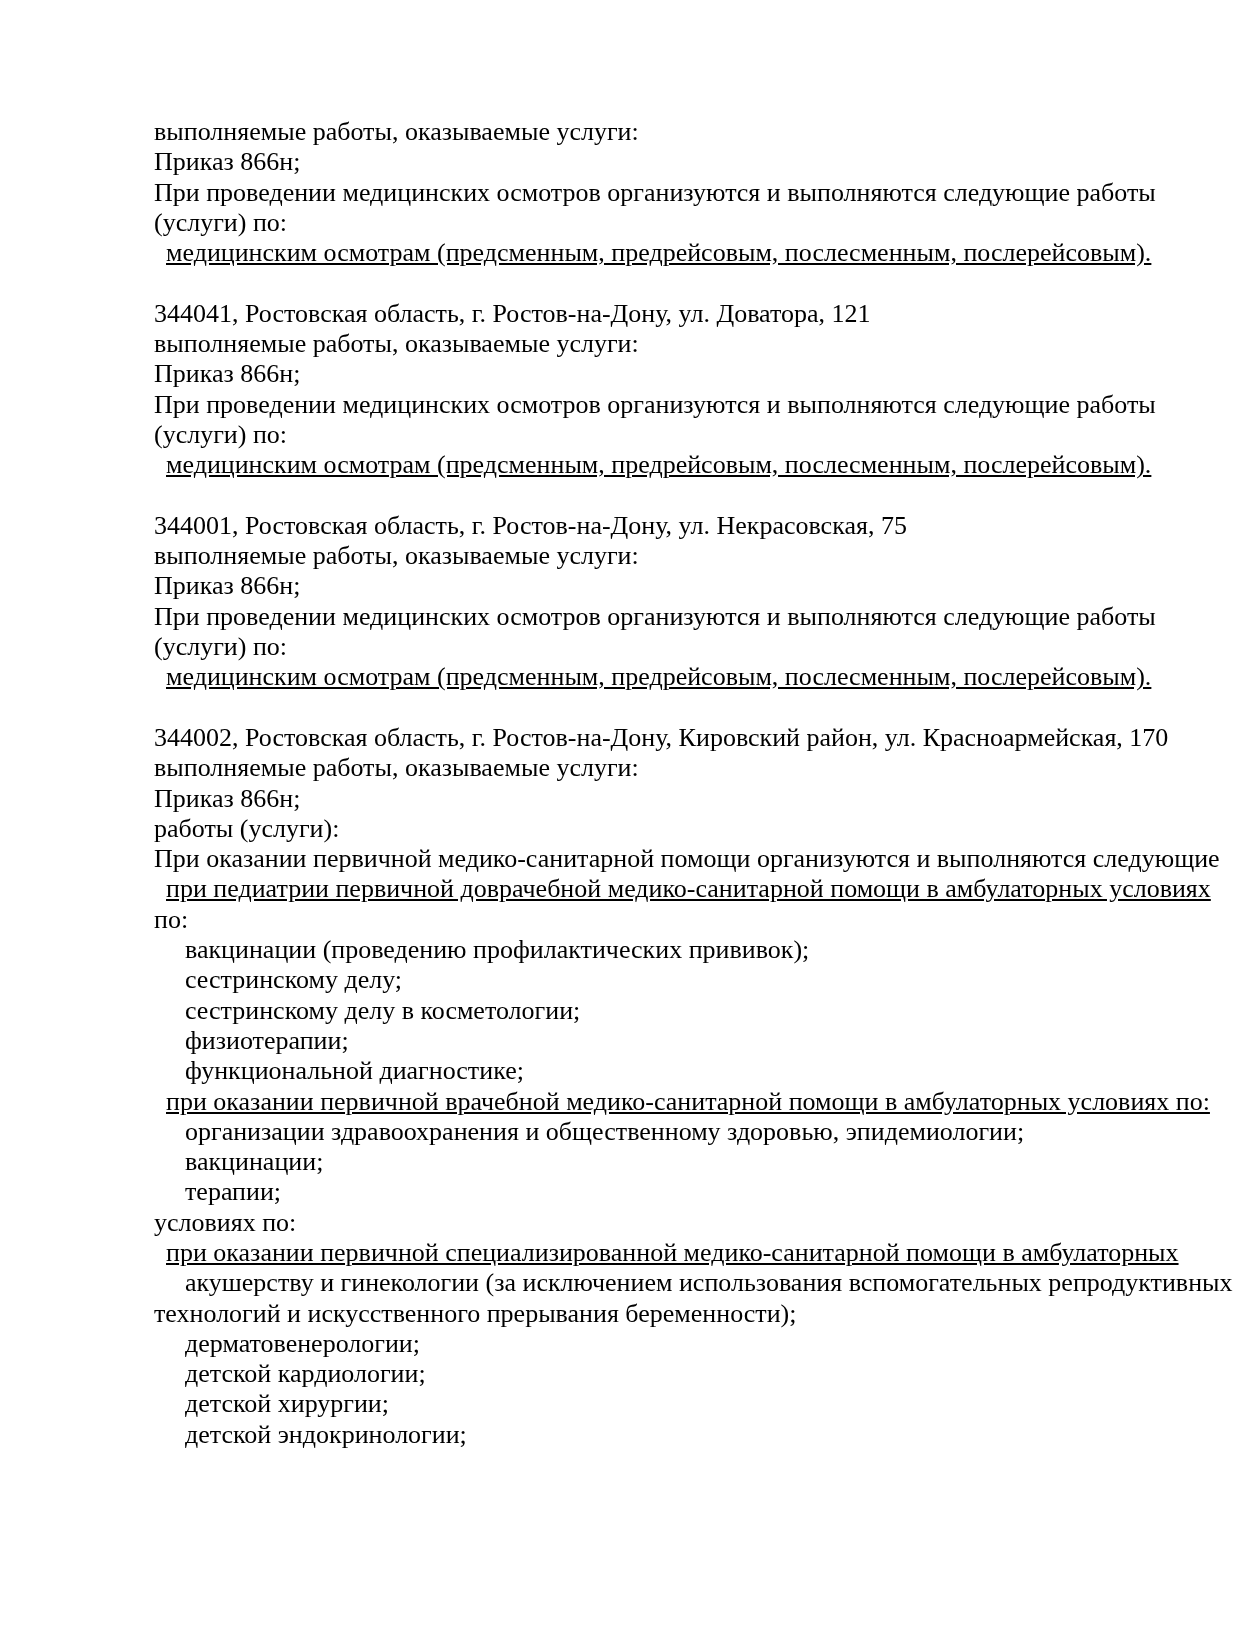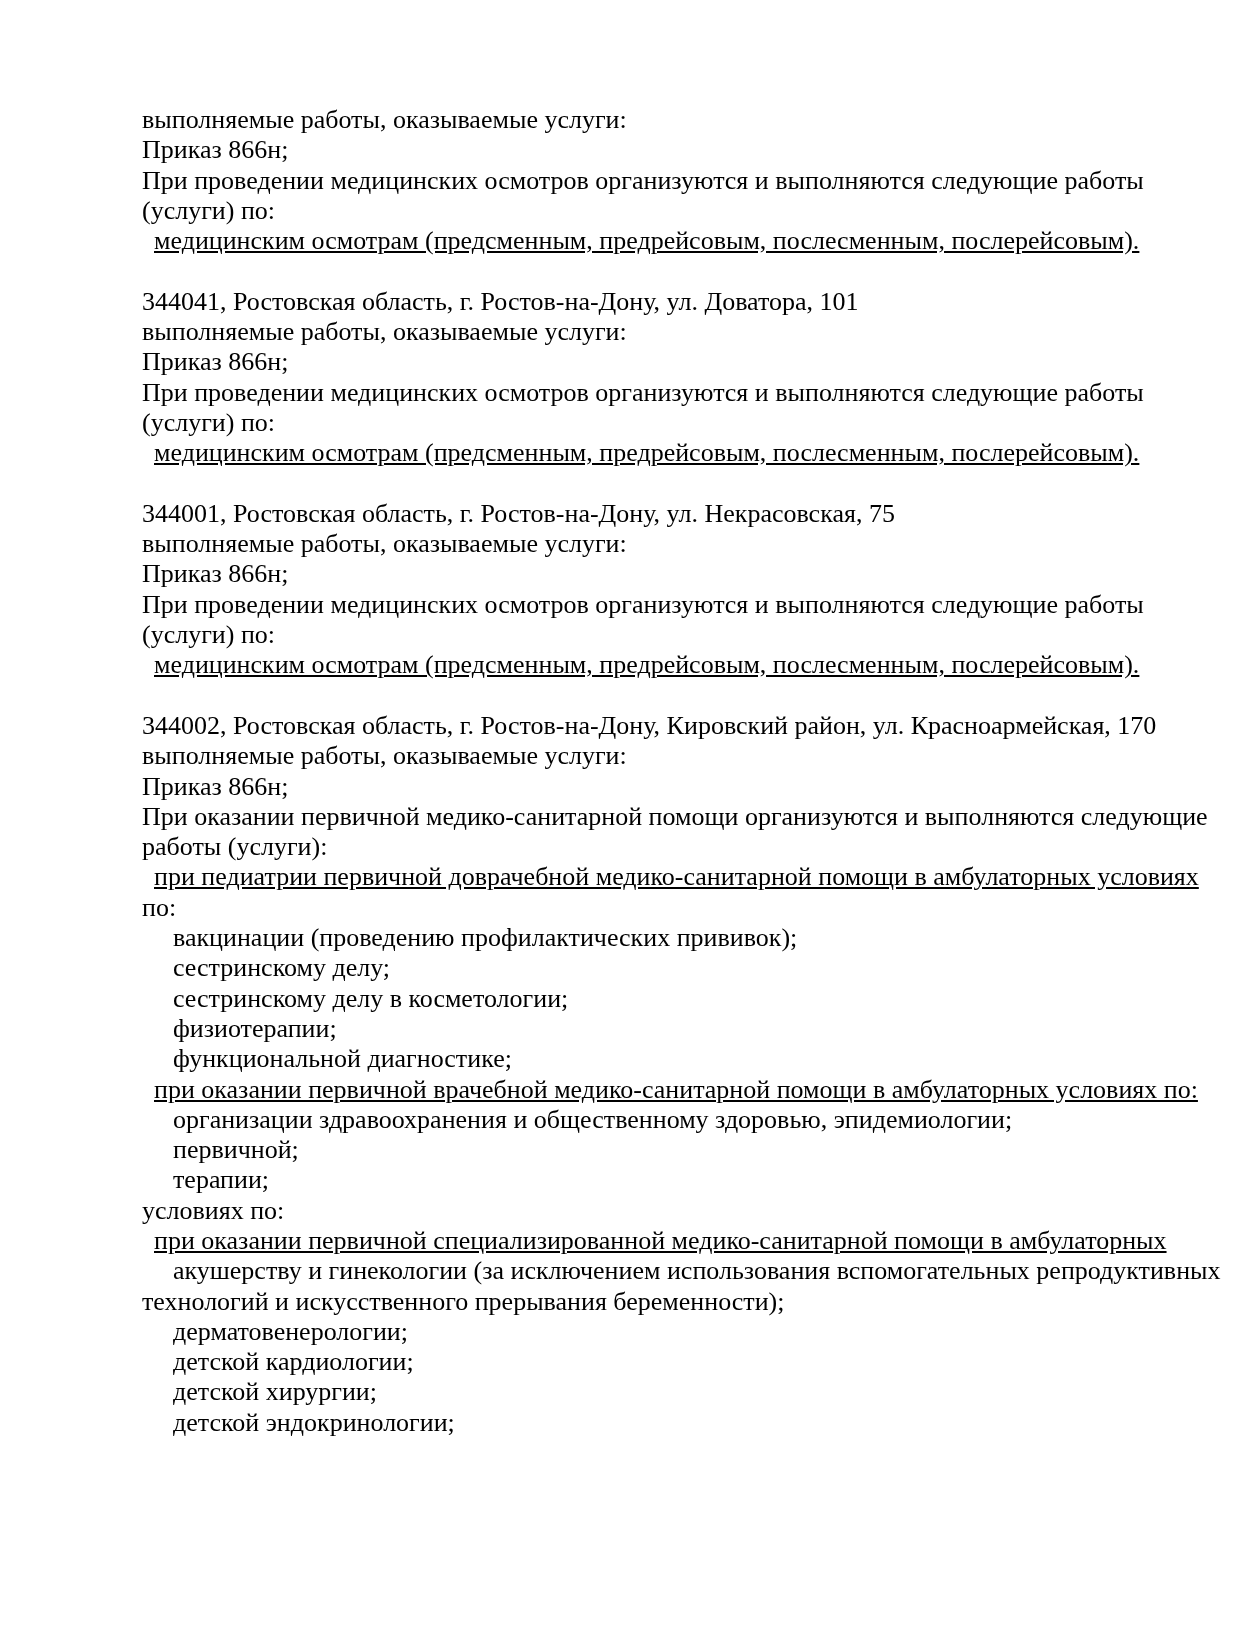--- a/index.html
+++ b/index.html
@@ -19,71 +19,71 @@
     position: absolute;
     top: 101px;
     left: 138px;
     right: 40px;
     color: #000000;
     font-size: 26px;
     line-height: 30.3px;
     white-space: nowrap;
     letter-spacing: 0;
   }
-  .block { margin: 4px; }
+  .block { margin: 16px; }
   .block + .block { margin-top: 30.3px; }   
   .line { height: 30.3px; }
   .indent-0 { padding-left: 0; }
   .indent-1 { padding-left: 12px; text-decoration: underline; }
   .indent-2 { padding-left: 31px; }
 </style>
 </head>
 <body>
 
 <div class="page">
   <div class="content">
       <div class="block">
         <div class="line indent-0">выполняемые работы, оказываемые услуги:</div>
         <div class="line indent-0">Приказ 866н;</div>
         <div class="line indent-0">При проведении медицинских осмотров организуются и выполняются следующие работы</div>
         <div class="line indent-0">(услуги) по:</div>
         <div class="line indent-1">медицинским осмотрам (предсменным, предрейсовым, послесменным, послерейсовым).</div>
       </div>
       <div class="block">
-        <div class="line indent-0">344041, Ростовская область, г. Ростов-на-Дону, ул. Доватора, 101</div>
+        <div class="line indent-0">344041, Ростовская область, г. Ростов-на-Дону, ул. Доватора, 121</div>
         <div class="line indent-0">выполняемые работы, оказываемые услуги:</div>
         <div class="line indent-0">Приказ 866н;</div>
         <div class="line indent-0">При проведении медицинских осмотров организуются и выполняются следующие работы</div>
         <div class="line indent-0">(услуги) по:</div>
         <div class="line indent-1">медицинским осмотрам (предсменным, предрейсовым, послесменным, послерейсовым).</div>
       </div>
       <div class="block">
         <div class="line indent-0">344001, Ростовская область, г. Ростов-на-Дону, ул. Некрасовская, 75</div>
         <div class="line indent-0">выполняемые работы, оказываемые услуги:</div>
         <div class="line indent-0">Приказ 866н;</div>
         <div class="line indent-0">При проведении медицинских осмотров организуются и выполняются следующие работы</div>
         <div class="line indent-0">(услуги) по:</div>
         <div class="line indent-1">медицинским осмотрам (предсменным, предрейсовым, послесменным, послерейсовым).</div>
       </div>
       <div class="block">
         <div class="line indent-0">344002, Ростовская область, г. Ростов-на-Дону, Кировский район, ул. Красноармейская, 170</div>
         <div class="line indent-0">выполняемые работы, оказываемые услуги:</div>
         <div class="line indent-0">Приказ 866н;</div>
+        <div class="line indent-0">работы (услуги):</div>
         <div class="line indent-0">При оказании первичной медико-санитарной помощи организуются и выполняются следующие</div>
-        <div class="line indent-0">работы (услуги):</div>
         <div class="line indent-1">при педиатрии первичной доврачебной медико-санитарной помощи в амбулаторных условиях</div>
         <div class="line indent-0">по:</div>
         <div class="line indent-2">вакцинации (проведению профилактических прививок);</div>
         <div class="line indent-2">сестринскому делу;</div>
         <div class="line indent-2">сестринскому делу в косметологии;</div>
         <div class="line indent-2">физиотерапии;</div>
         <div class="line indent-2">функциональной диагностике;</div>
         <div class="line indent-1">при оказании первичной врачебной медико-санитарной помощи в амбулаторных условиях по:</div>
         <div class="line indent-2">организации здравоохранения и общественному здоровью, эпидемиологии;</div>
-        <div class="line indent-2">первичной;</div>
+        <div class="line indent-2">вакцинации;</div>
         <div class="line indent-2">терапии;</div>
         <div class="line indent-0">условиях по:</div>
         <div class="line indent-1">при оказании первичной специализированной медико-санитарной помощи в амбулаторных</div>
         <div class="line indent-2">акушерству и гинекологии (за исключением использования вспомогательных репродуктивных</div>
         <div class="line indent-0">технологий и искусственного прерывания беременности);</div>
         <div class="line indent-2">дерматовенерологии;</div>
         <div class="line indent-2">детской кардиологии;</div>
         <div class="line indent-2">детской хирургии;</div>
         <div class="line indent-2">детской эндокринологии;</div>
       </div>

